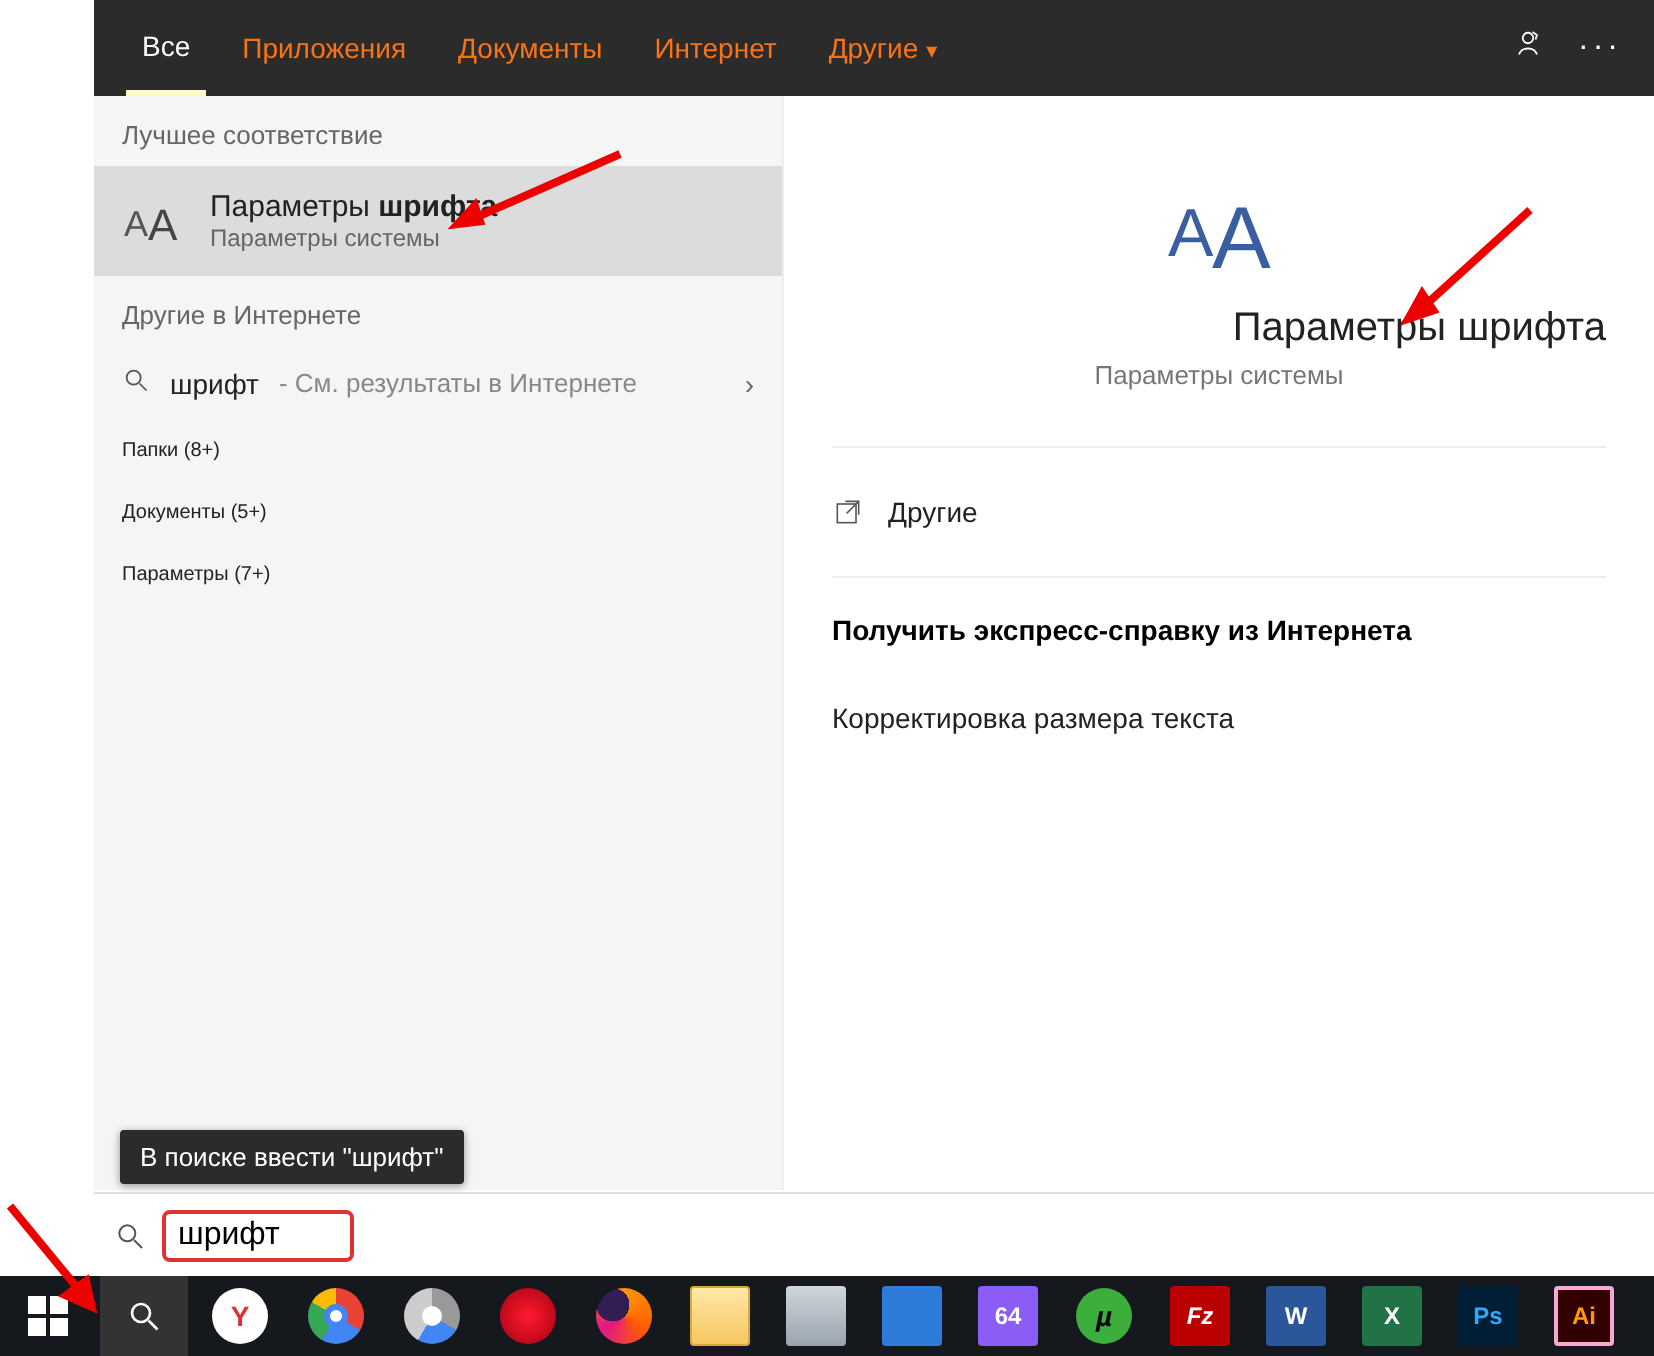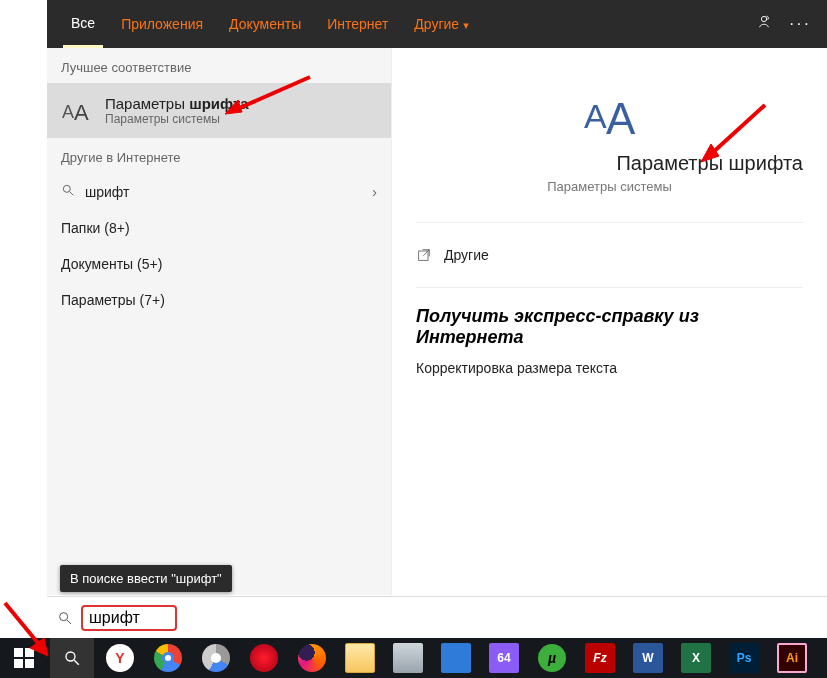--- a/index.html
+++ b/index.html
@@ -27,30 +27,30 @@
   .best-match .icon { width: 32px; height: 28px; display:flex; align-items:center; justify-content:center; color:#555; }
   .best-match .title { font-size: 15px; color: #222; }
   .best-match .title b { font-weight: 600; }
   .best-match .sub { font-size: 12px; color: #666; }
 
   .row { display: flex; align-items: center; gap: 10px; padding: 10px 14px; font-size: 14px; color: #222; cursor: pointer; }
   .row .muted { color: #888; font-size: 13px; }
   .row .arrow { margin-left: auto; color: #666; font-size: 14px; }
   .row .search-ic svg { width: 14px; height: 14px; stroke:#555; fill:none; stroke-width:1.5; }
 
-  .cat { padding: 10px 14px; font-size: 14px; color: #222; cursor: pointer; }
+  .cat { padding: 10px 14px; font-size: 10px; color: #222; cursor: pointer; }
 
   
   .detail-icon { text-align: center; margin: 18px 0 6px; color: #3a5fa0; }
   .detail-title { text-align: right; font-size: 20px; color: #222; margin-top: 8px; }
   .detail-sub { text-align:center; font-size: 13px; color: #777; margin-top: 4px; margin-bottom: 28px; }
   .divider { border-top: 1px solid #eee; margin: 14px 0; }
   .action-row { display: flex; align-items: center; gap: 12px; font-size: 14px; color: #222; padding: 10px 0; cursor:pointer; }
   .action-row svg { width:16px; height:16px; stroke:#555; fill:none; stroke-width:1.2; }
-  .help-title { font-size: 18px; font-weight: 600; margin: 18px 0 12px; font-style: italic; }
+  .help-title { font-size: 14px; font-weight: 600; margin: 18px 0 28px; }
   .help-link { font-size: 14px; color: #222; cursor:pointer; }
 
   
   .tooltip { position:absolute; left:60px; top:565px; background:#2b2b2b; color:#fff; font-size:13px; padding:6px 10px; border-radius:2px; box-shadow:0 1px 4px rgba(0,0,0,.4); }
 
   
   .searchbar { position:absolute; left:47px; top:596px; width:780px; height:42px; background:#fff; border-top:1px solid #ddd; display:flex; align-items:center; padding:0 10px; gap:8px; }
   .searchbar svg { width:16px; height:16px; stroke:#555; fill:none; stroke-width:1.5; }
   .search-input-wrap { border:2px solid #d33; border-radius:4px; padding:2px 6px; }
   .search-input { border:none; outline:none; font-size:16px; width:80px; }
@@ -111,20 +111,21 @@
       </div>
     </div>
 
     <div class="section-label">Другие в Интернете</div>
     <div class="row">
       <span class="search-ic"><svg viewBox="0 0 24 24">
             <circle cx="10" cy="10" r="6"></circle>
             <line x1="15" y1="15" x2="21" y2="21"></line>
           </svg></span>
       <span>шрифт</span>
+      <span class="muted"> - См. результаты в Интернете</span>
       <span class="arrow">›</span>
     </div>
 
     <div class="cat">Папки (8+)</div>
     <div class="cat">Документы (5+)</div>
     <div class="cat">Параметры (7+)</div>
   </div>
 
   <div class="right-col">
     <div class="detail-icon">

